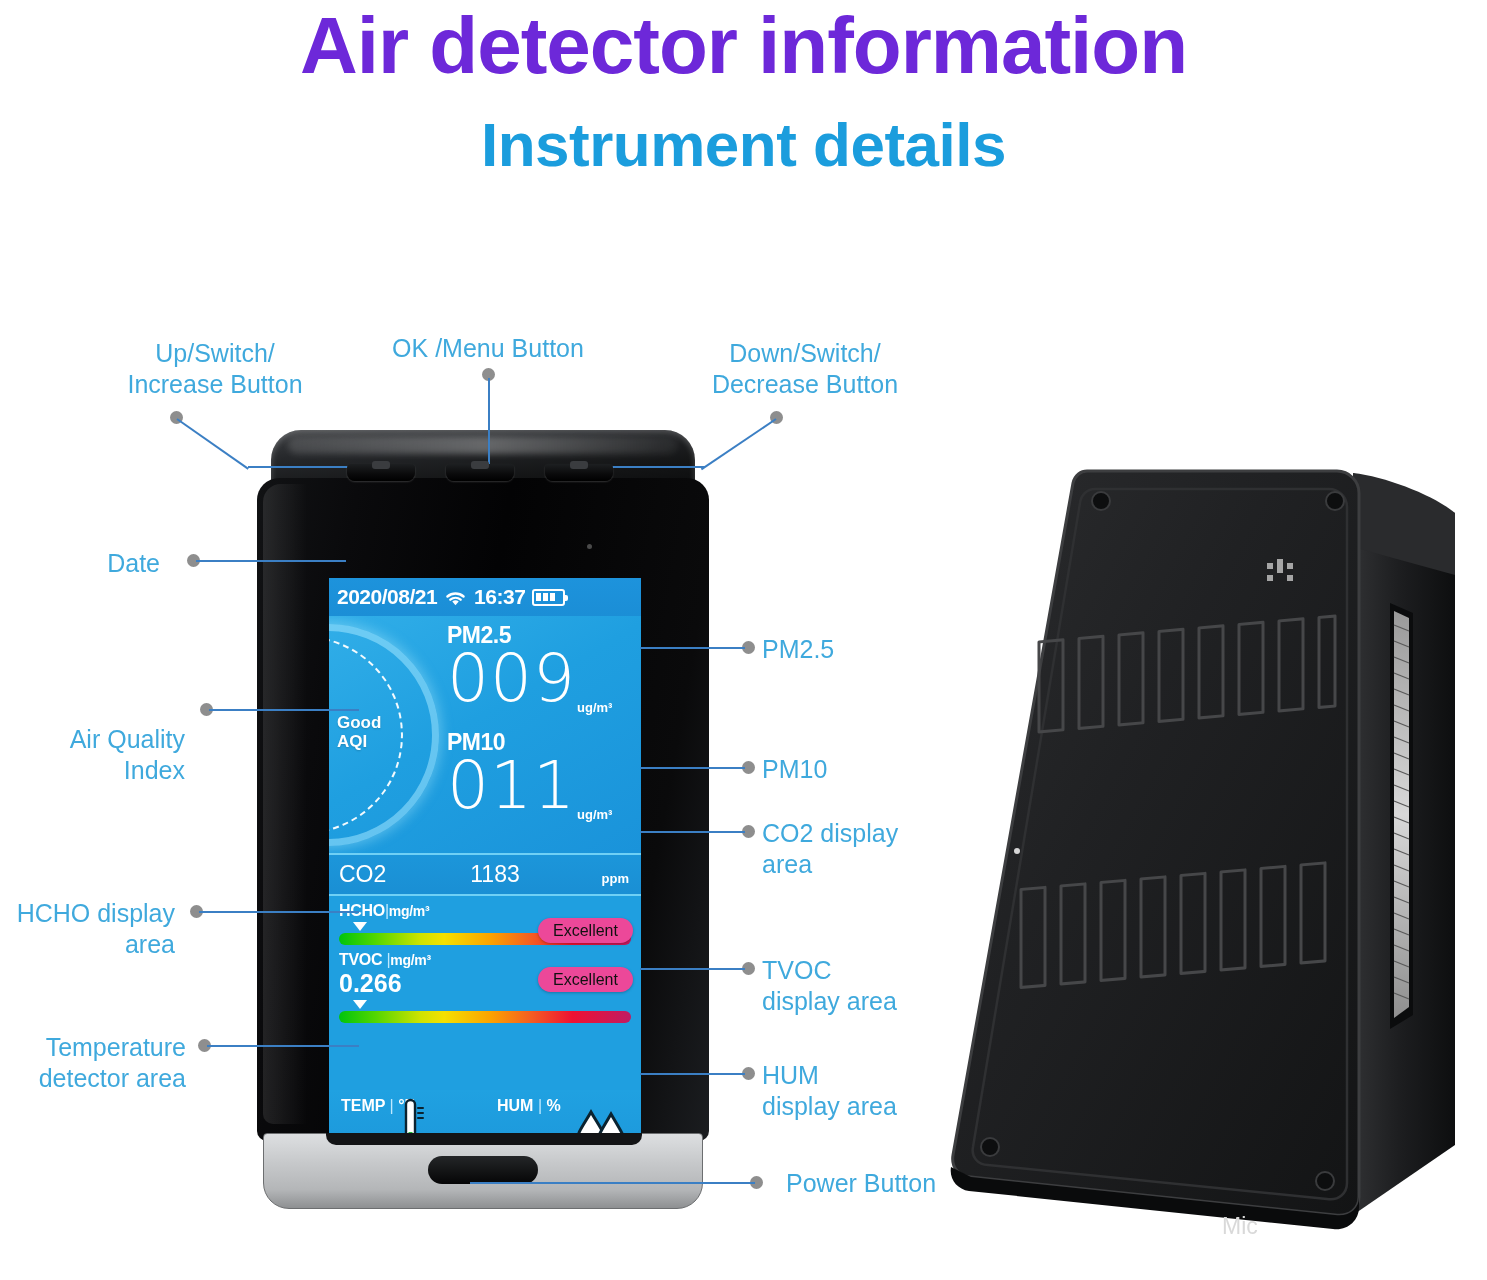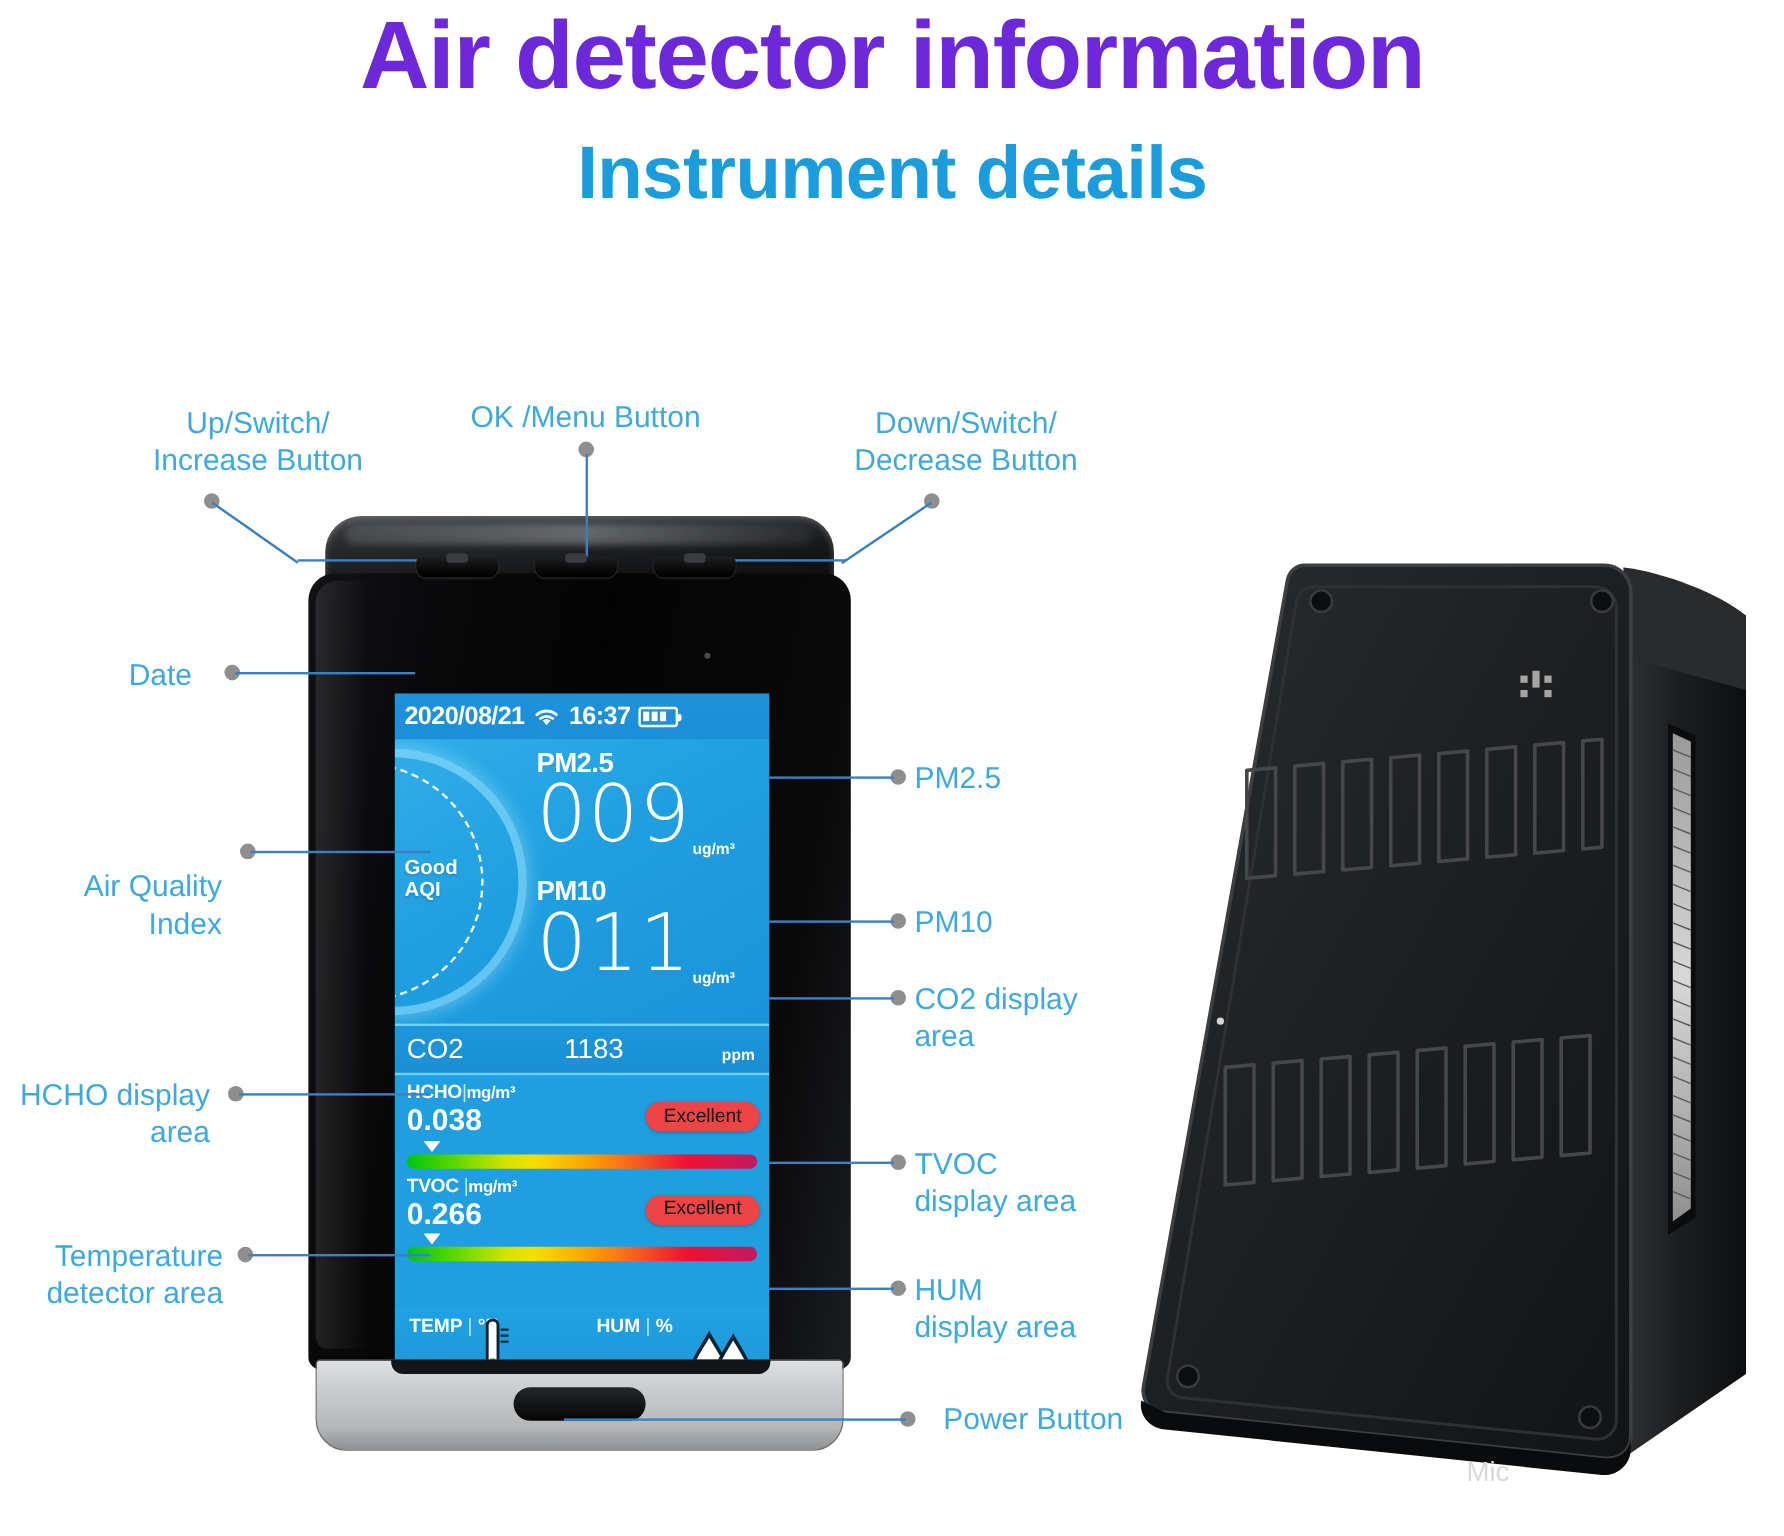--- a/index.html
+++ b/index.html
@@ -263,21 +263,21 @@
 
   .gas-block { position: relative; padding: 6px 10px 0 10px; }
   .gas-head  { font-size: 16px; font-weight: bold; letter-spacing: -.3px; }
   .gas-head .bar-sep { color: #bfe9ff; font-weight: 400; }
   .gas-head .unit { font-size: 14px; }
   .gas-value { font-size: 25px; font-weight: bold; line-height: 1.1; margin-top: 1px; }
   .gas-badge {
     position: absolute;
     right: 8px;
     width: 95px; height: 25px;
-    background: #ef4444;
+    background: #ec4899;
     border-radius: 13px;
     color: #111;
     font-size: 16px;
     font-weight: 500;
     display: flex; align-items: center; justify-content: center;
     box-shadow: 0 1px 3px rgba(0,0,0,.25);
   }
   .gas-marker {
     width: 0; height: 0;
     border-left: 7px solid transparent;
@@ -388,21 +388,20 @@
       <div id="co2-row">
         <span id="co2-label">CO2</span>
         <span id="co2-value">1183</span>
         <span id="co2-unit">ppm</span>
       </div>
 
       <div class="gas-block">
         <div class="gas-head">
           <span>HCHO</span><span class="bar-sep">|</span><span class="unit">mg/m³</span>
         </div>
-        <div class="gas-value">0.038</div>
         <div class="gas-badge" style="top:22px;">Excellent</div>
         <div class="gas-marker"></div>
         <div class="gas-bar"></div>
       </div>
 
       <div class="gas-block">
         <div class="gas-head">
           <span>TVOC</span> <span class="bar-sep">|</span><span class="unit">mg/m³</span>
         </div>
         <div class="gas-value">0.266</div>

